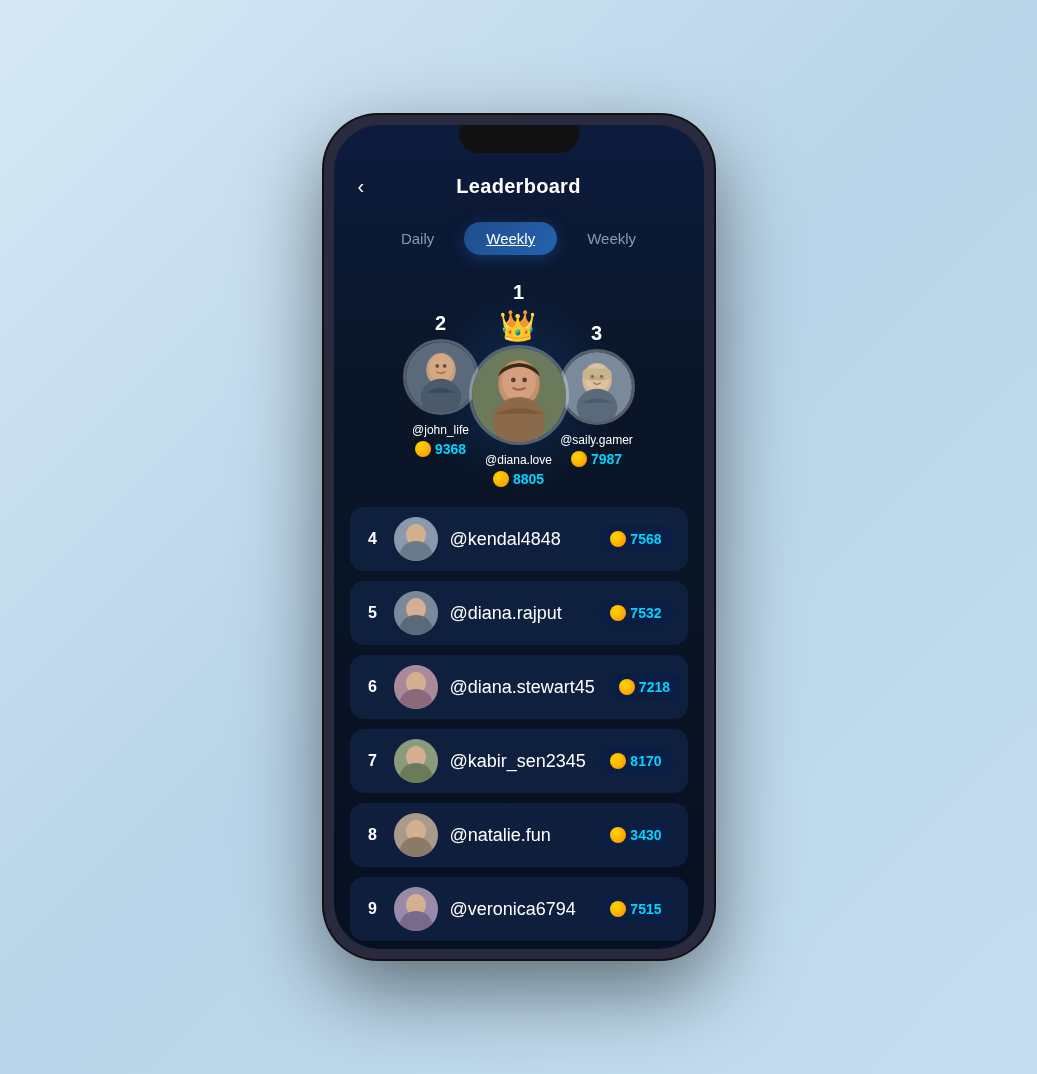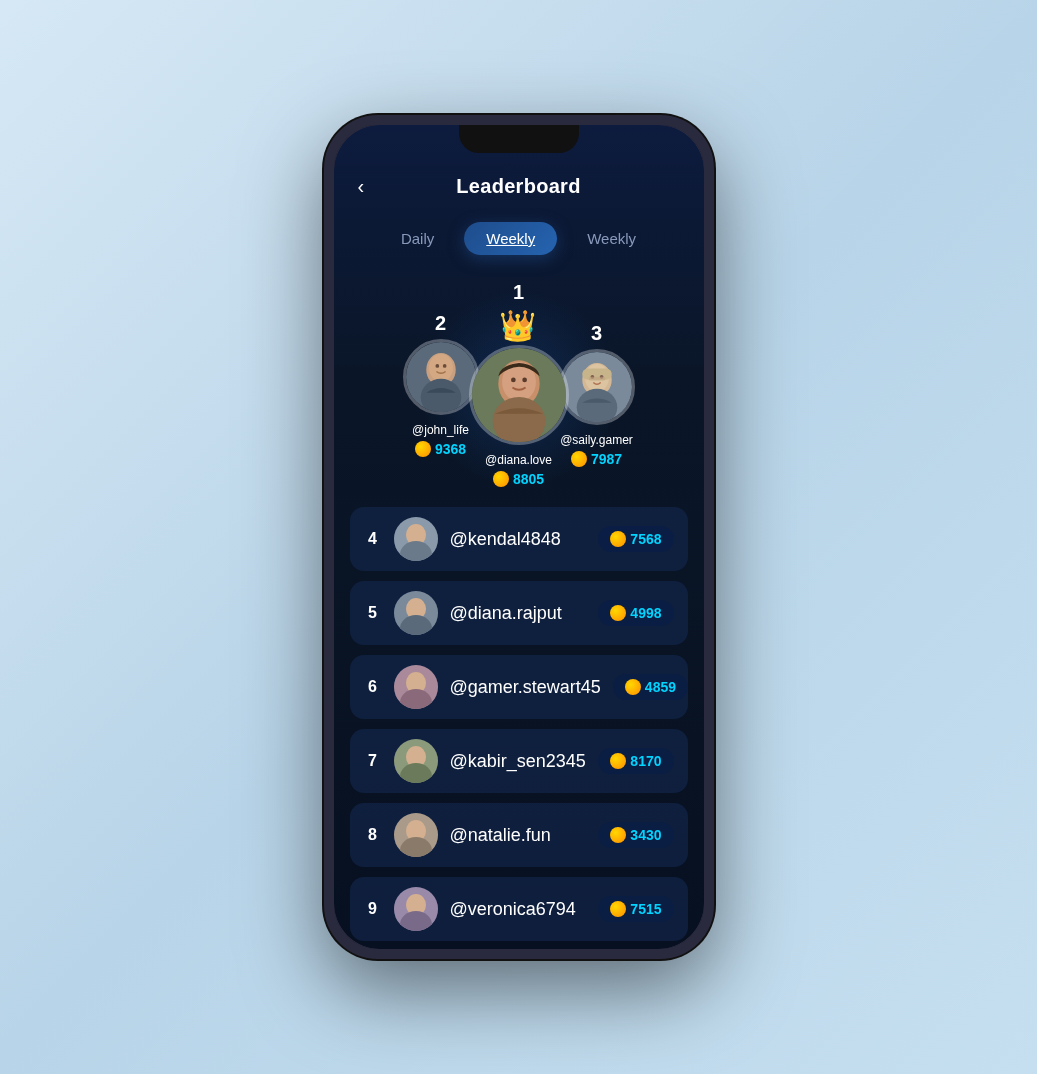--- a/index.html
+++ b/index.html
@@ -385,36 +385,36 @@
     <div class="list-avatar">
       <svg viewBox="0 0 44 44" xmlns="http://www.w3.org/2000/svg" style="width:100%;height:100%">
         <rect width="44" height="44" fill="#7a8a9a"></rect>
         <ellipse cx="22" cy="18" rx="10" ry="11" fill="#d4b090"></ellipse>
         <ellipse cx="22" cy="38" rx="16" ry="14" fill="#5a6a7a"></ellipse>
       </svg>
     </div>
     <span class="list-username">@diana.rajput</span>
     <div class="list-score-wrap">
       <div class="coin-icon"></div>
-      <span class="list-score">4998</span>
+      <span class="list-score">7532</span>
     </div>
   </div>
         <div class="list-item">
     <span class="list-rank">6</span>
     <div class="list-avatar">
       <svg viewBox="0 0 44 44" xmlns="http://www.w3.org/2000/svg" style="width:100%;height:100%">
         <rect width="44" height="44" fill="#aa8a9a"></rect>
         <ellipse cx="22" cy="18" rx="10" ry="11" fill="#d4b090"></ellipse>
         <ellipse cx="22" cy="38" rx="16" ry="14" fill="#8a6a7a"></ellipse>
       </svg>
     </div>
-    <span class="list-username">@gamer.stewart45</span>
-    <div class="list-score-wrap">
-      <div class="coin-icon"></div>
-      <span class="list-score">4859</span>
+    <span class="list-username">@diana.stewart45</span>
+    <div class="list-score-wrap">
+      <div class="coin-icon"></div>
+      <span class="list-score">7218</span>
     </div>
   </div>
         <div class="list-item">
     <span class="list-rank">7</span>
     <div class="list-avatar">
       <svg viewBox="0 0 44 44" xmlns="http://www.w3.org/2000/svg" style="width:100%;height:100%">
         <rect width="44" height="44" fill="#8a9a7a"></rect>
         <ellipse cx="22" cy="18" rx="10" ry="11" fill="#d4b090"></ellipse>
         <ellipse cx="22" cy="38" rx="16" ry="14" fill="#6a7a5a"></ellipse>
       </svg>

